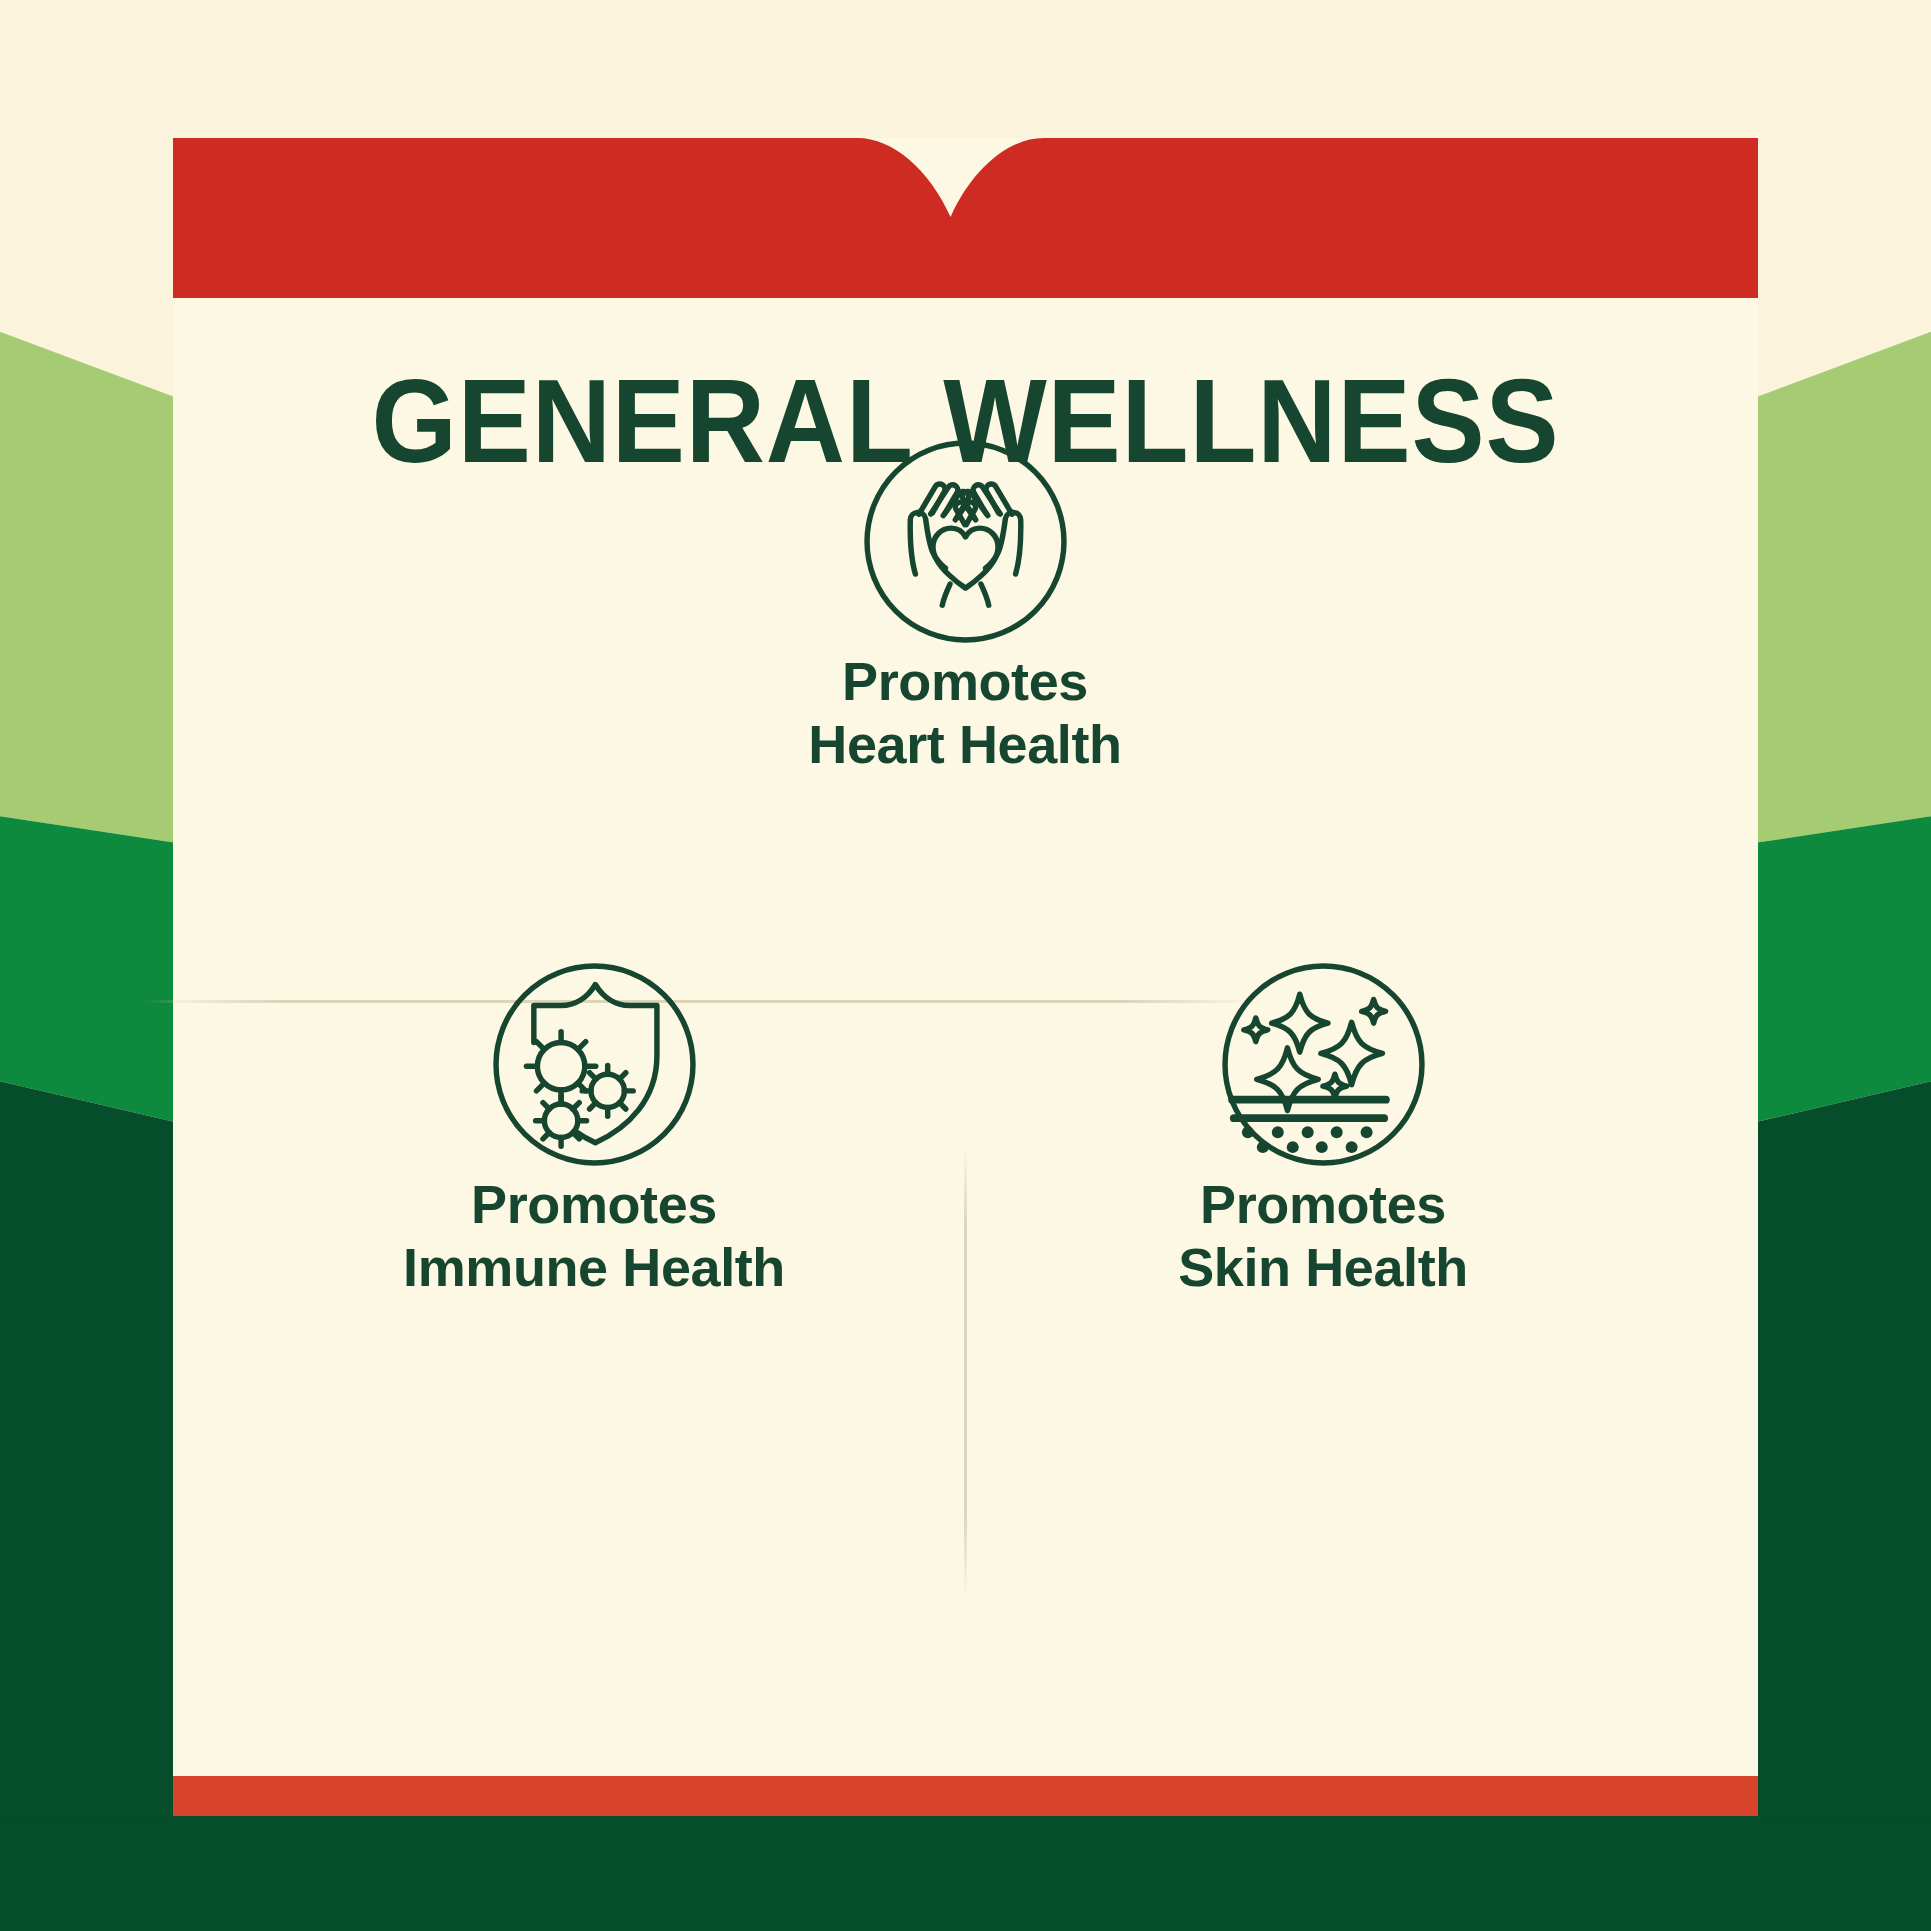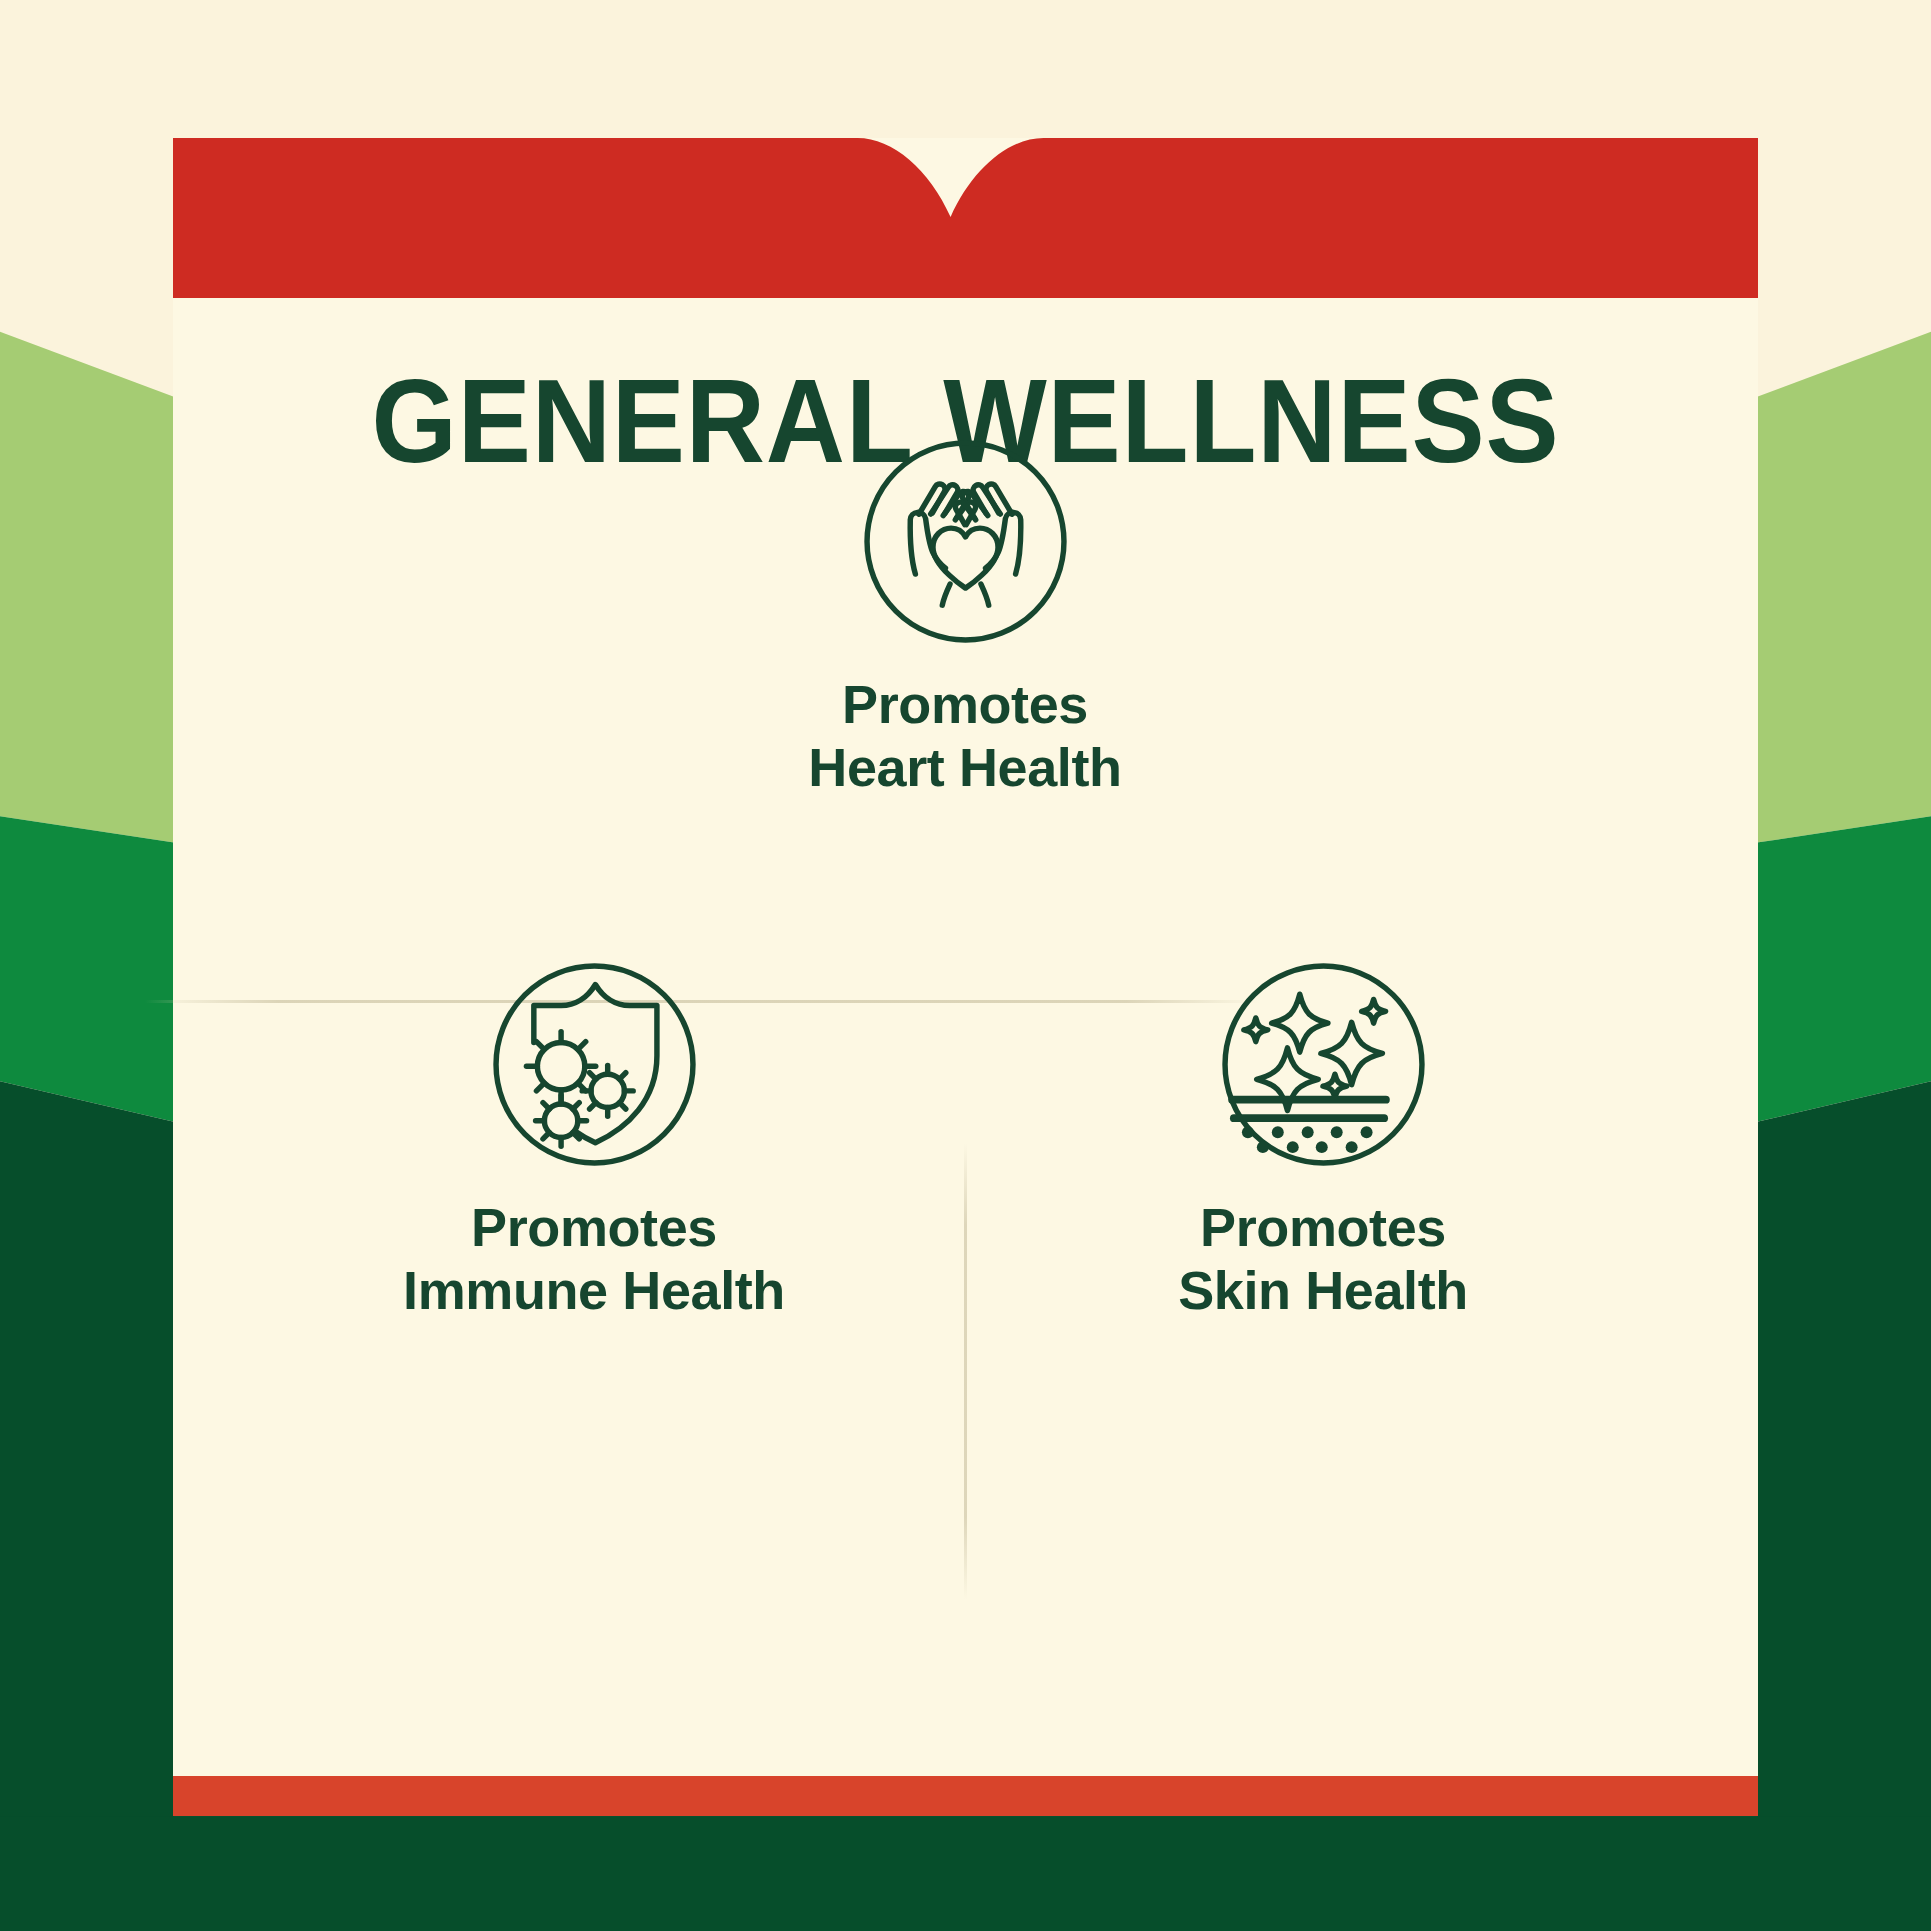--- a/index.html
+++ b/index.html
@@ -103,21 +103,20 @@
     position: absolute;
     z-index: 7;
     text-align: center;
   }
   .cell .icon-wrap {
     display: block;
     margin: 0 auto;
   }
   .cell .cell-label {
     display: block;
-    margin-top: 23px;
     color: #16462F;
     font-family: "Liberation Sans", sans-serif;
     font-weight: bold;
     font-size: 54px;
     line-height: 1.16;
     white-space: pre-line;
     letter-spacing: -0.4px;
   }
 
   #cell-heart  { left: 485px; top: 298px; width: 614px; }

